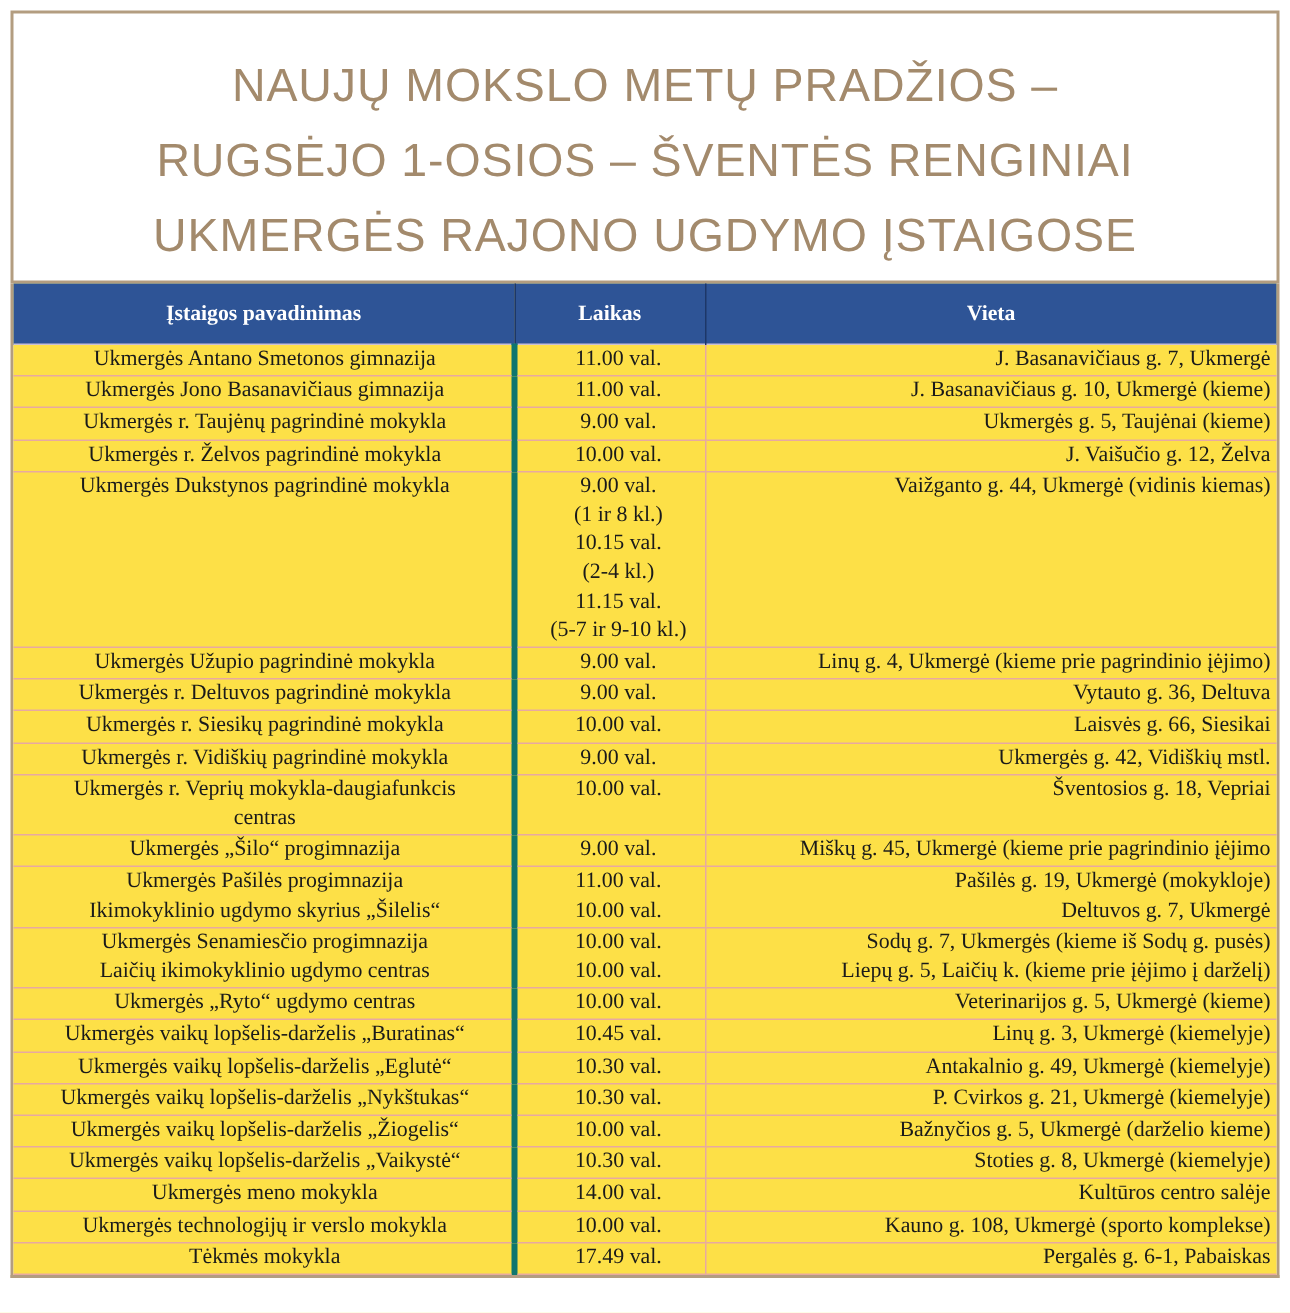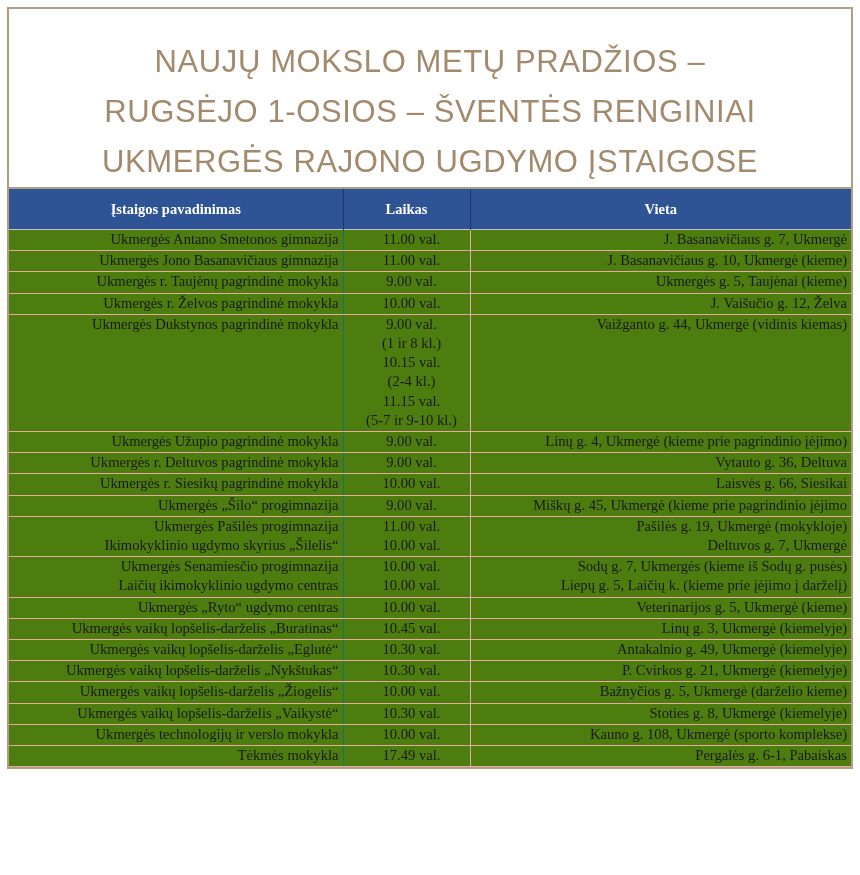--- a/index.html
+++ b/index.html
@@ -27,21 +27,21 @@
     left: 7px;
     top: 7px;
     width: 846px;
     height: 182px;
     box-sizing: border-box;
     border: 2px solid #b39d80;
     background: #ffffff;
     display: flex;
     flex-direction: column;
     align-items: center;
-    justify-content: flex-end;
+    justify-content: center;
     padding-top: 17px;
   }
   .title-line {
     font-family: "Liberation Sans", "DejaVu Sans", sans-serif;
     color: #a38a6c;
     font-size: 31px;
     line-height: 50px;
     letter-spacing: 0.6px;
     white-space: nowrap;
     font-weight: 400;
@@ -55,21 +55,21 @@
     width: 846px;
     box-sizing: border-box;
     border-left: 2px solid #b39d80;
     border-right: 2px solid #b39d80;
     border-bottom: 2px solid #b39d80;
   }
   table.sched {
     border-collapse: collapse;
     width: 100%;
     table-layout: fixed;
-    background: #4d7c0f;
+    background: #fde047;
   }
   table.sched col.c-name  { width: 334px; }
   table.sched col.c-time  { width: 127px; }
   table.sched col.c-place { width: 381px; }
 
   thead th {
     background: #2e5496;
     color: #ffffff;
     font-size: 14.5px;
     font-weight: bold;
@@ -87,24 +87,24 @@
     line-height: 19.2px;
     color: #1a1a1a;
     padding: 0px 0px 1px 0px;
     vertical-align: top;
     border-top: 1px solid #e8a9a1;
     border-bottom: 1px solid #e8a9a1;
   }
   tbody tr:first-child td { border-top: 1px solid #c9c0d4; }
 
   td.c-name {
-    text-align: right;
+    text-align: center;
     padding-left: 7px;
     padding-right: 4px;
-    border-right: 1px solid #0f766e;
+    border-right: 4px solid #0f766e;
   }
   td.c-time {
     text-align: center;
     border-right: 1px solid #e8a9a1;
     padding-left: 12px;
     padding-right: 2px;
   }
   td.c-place {
     text-align: right;
     padding-left: 7px;
@@ -226,20 +226,43 @@
             </td>
             <td class="c-time">
               <span class="sub">10.00 val.</span>
             </td>
             <td class="c-place">
               <span class="sub">Laisvės g. 66, Siesikai</span>
             </td>
           </tr>
           <tr>
             <td class="c-name">
+              <span class="sub">Ukmergės r. Vidiškių pagrindinė mokykla</span>
+            </td>
+            <td class="c-time">
+              <span class="sub">9.00 val.</span>
+            </td>
+            <td class="c-place">
+              <span class="sub">Ukmergės g. 42, Vidiškių mstl.</span>
+            </td>
+          </tr>
+          <tr>
+            <td class="c-name">
+              <span class="sub">Ukmergės r. Veprių mokykla-daugiafunkcis</span>
+              <span class="sub">centras</span>
+            </td>
+            <td class="c-time">
+              <span class="sub">10.00 val.</span>
+            </td>
+            <td class="c-place">
+              <span class="sub">Šventosios g. 18, Vepriai</span>
+            </td>
+          </tr>
+          <tr>
+            <td class="c-name">
               <span class="sub">Ukmergės „Šilo“ progimnazija</span>
             </td>
             <td class="c-time">
               <span class="sub">9.00 val.</span>
             </td>
             <td class="c-place">
               <span class="sub">Miškų g. 45, Ukmergė (kieme prie pagrindinio įėjimo</span>
             </td>
           </tr>
           <tr>
@@ -327,20 +350,31 @@
           </tr>
           <tr>
             <td class="c-name">
               <span class="sub">Ukmergės vaikų lopšelis-darželis „Vaikystė“</span>
             </td>
             <td class="c-time">
               <span class="sub">10.30 val.</span>
             </td>
             <td class="c-place">
               <span class="sub">Stoties g. 8, Ukmergė (kiemelyje)</span>
+            </td>
+          </tr>
+          <tr>
+            <td class="c-name">
+              <span class="sub">Ukmergės meno mokykla</span>
+            </td>
+            <td class="c-time">
+              <span class="sub">14.00 val.</span>
+            </td>
+            <td class="c-place">
+              <span class="sub">Kultūros centro salėje</span>
             </td>
           </tr>
           <tr>
             <td class="c-name">
               <span class="sub">Ukmergės technologijų ir verslo mokykla</span>
             </td>
             <td class="c-time">
               <span class="sub">10.00 val.</span>
             </td>
             <td class="c-place">

